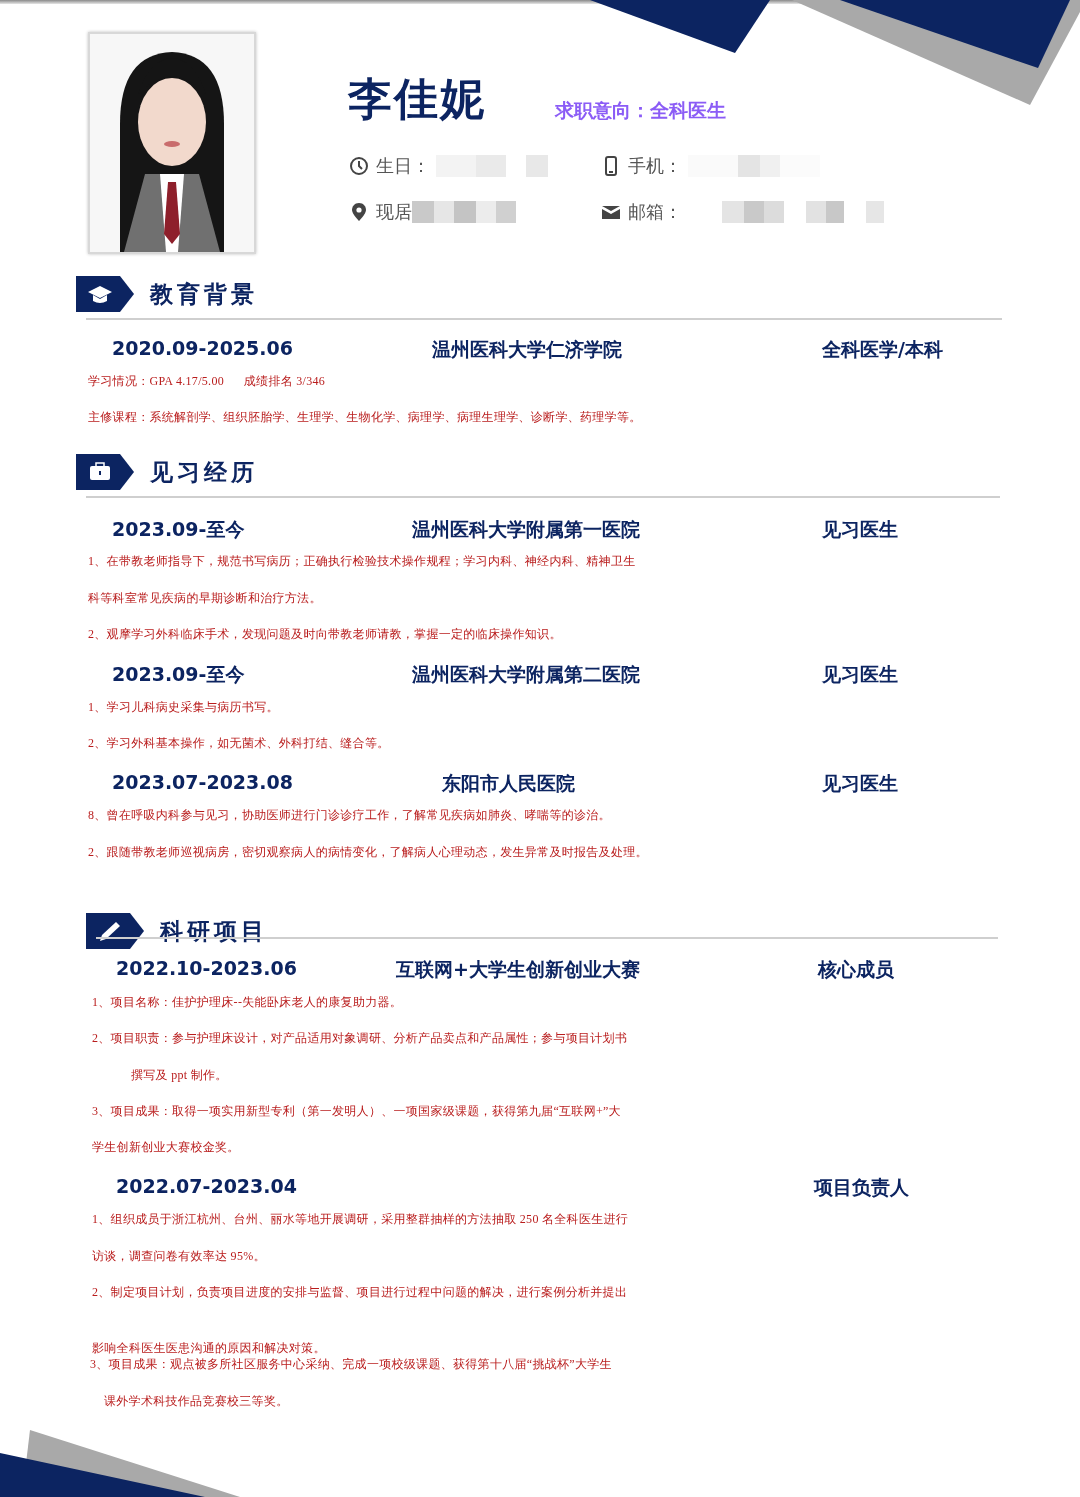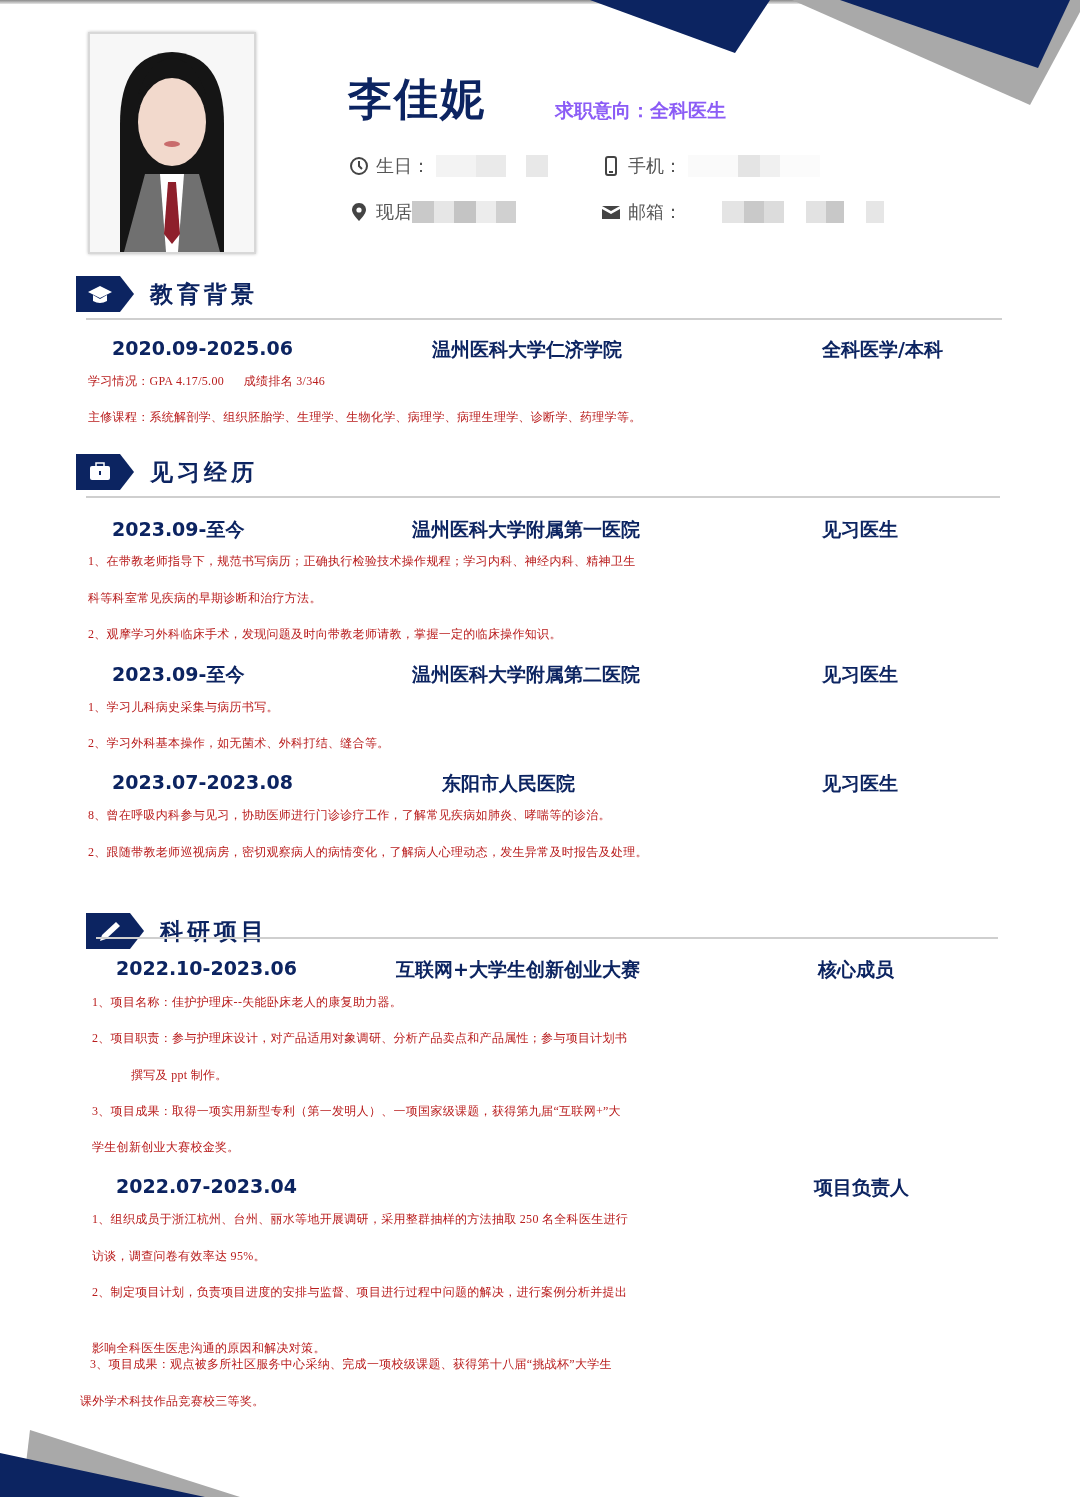--- a/index.html
+++ b/index.html
@@ -190,13 +190,13 @@
 
 <div class="row-head" style="left:92px;top:1175px;">
   <span style="left:0">2022.07-2023.04</span>
   <span style="left:698px">项目负责人</span>
 </div>
 <div class="line" style="left:92px;top:1211px;">1、组织成员于浙江杭州、台州、丽水等地开展调研，采用整群抽样的方法抽取 250 名全科医生进行</div>
 <div class="line" style="left:92px;top:1248px;">访谈，调查问卷有效率达 95%。</div>
 <div class="line" style="left:92px;top:1284px;">2、制定项目计划，负责项目进度的安排与监督、项目进行过程中问题的解决，进行案例分析并提出</div>
 <div class="line" style="left:92px;top:1320px;margin-top:20px;">影响全科医生医患沟通的原因和解决对策。</div>
 <div class="line" style="left:90px;top:1356px;">3、项目成果：观点被多所社区服务中心采纳、完成一项校级课题、获得第十八届“挑战杯”大学生</div>
-<div class="line" style="left:80px;top:1393px;">课外学术科技作品竞赛校三等奖。</div>
+<div class="line" style="left:104px;top:1393px;">课外学术科技作品竞赛校三等奖。</div>
 
 </body></html>

